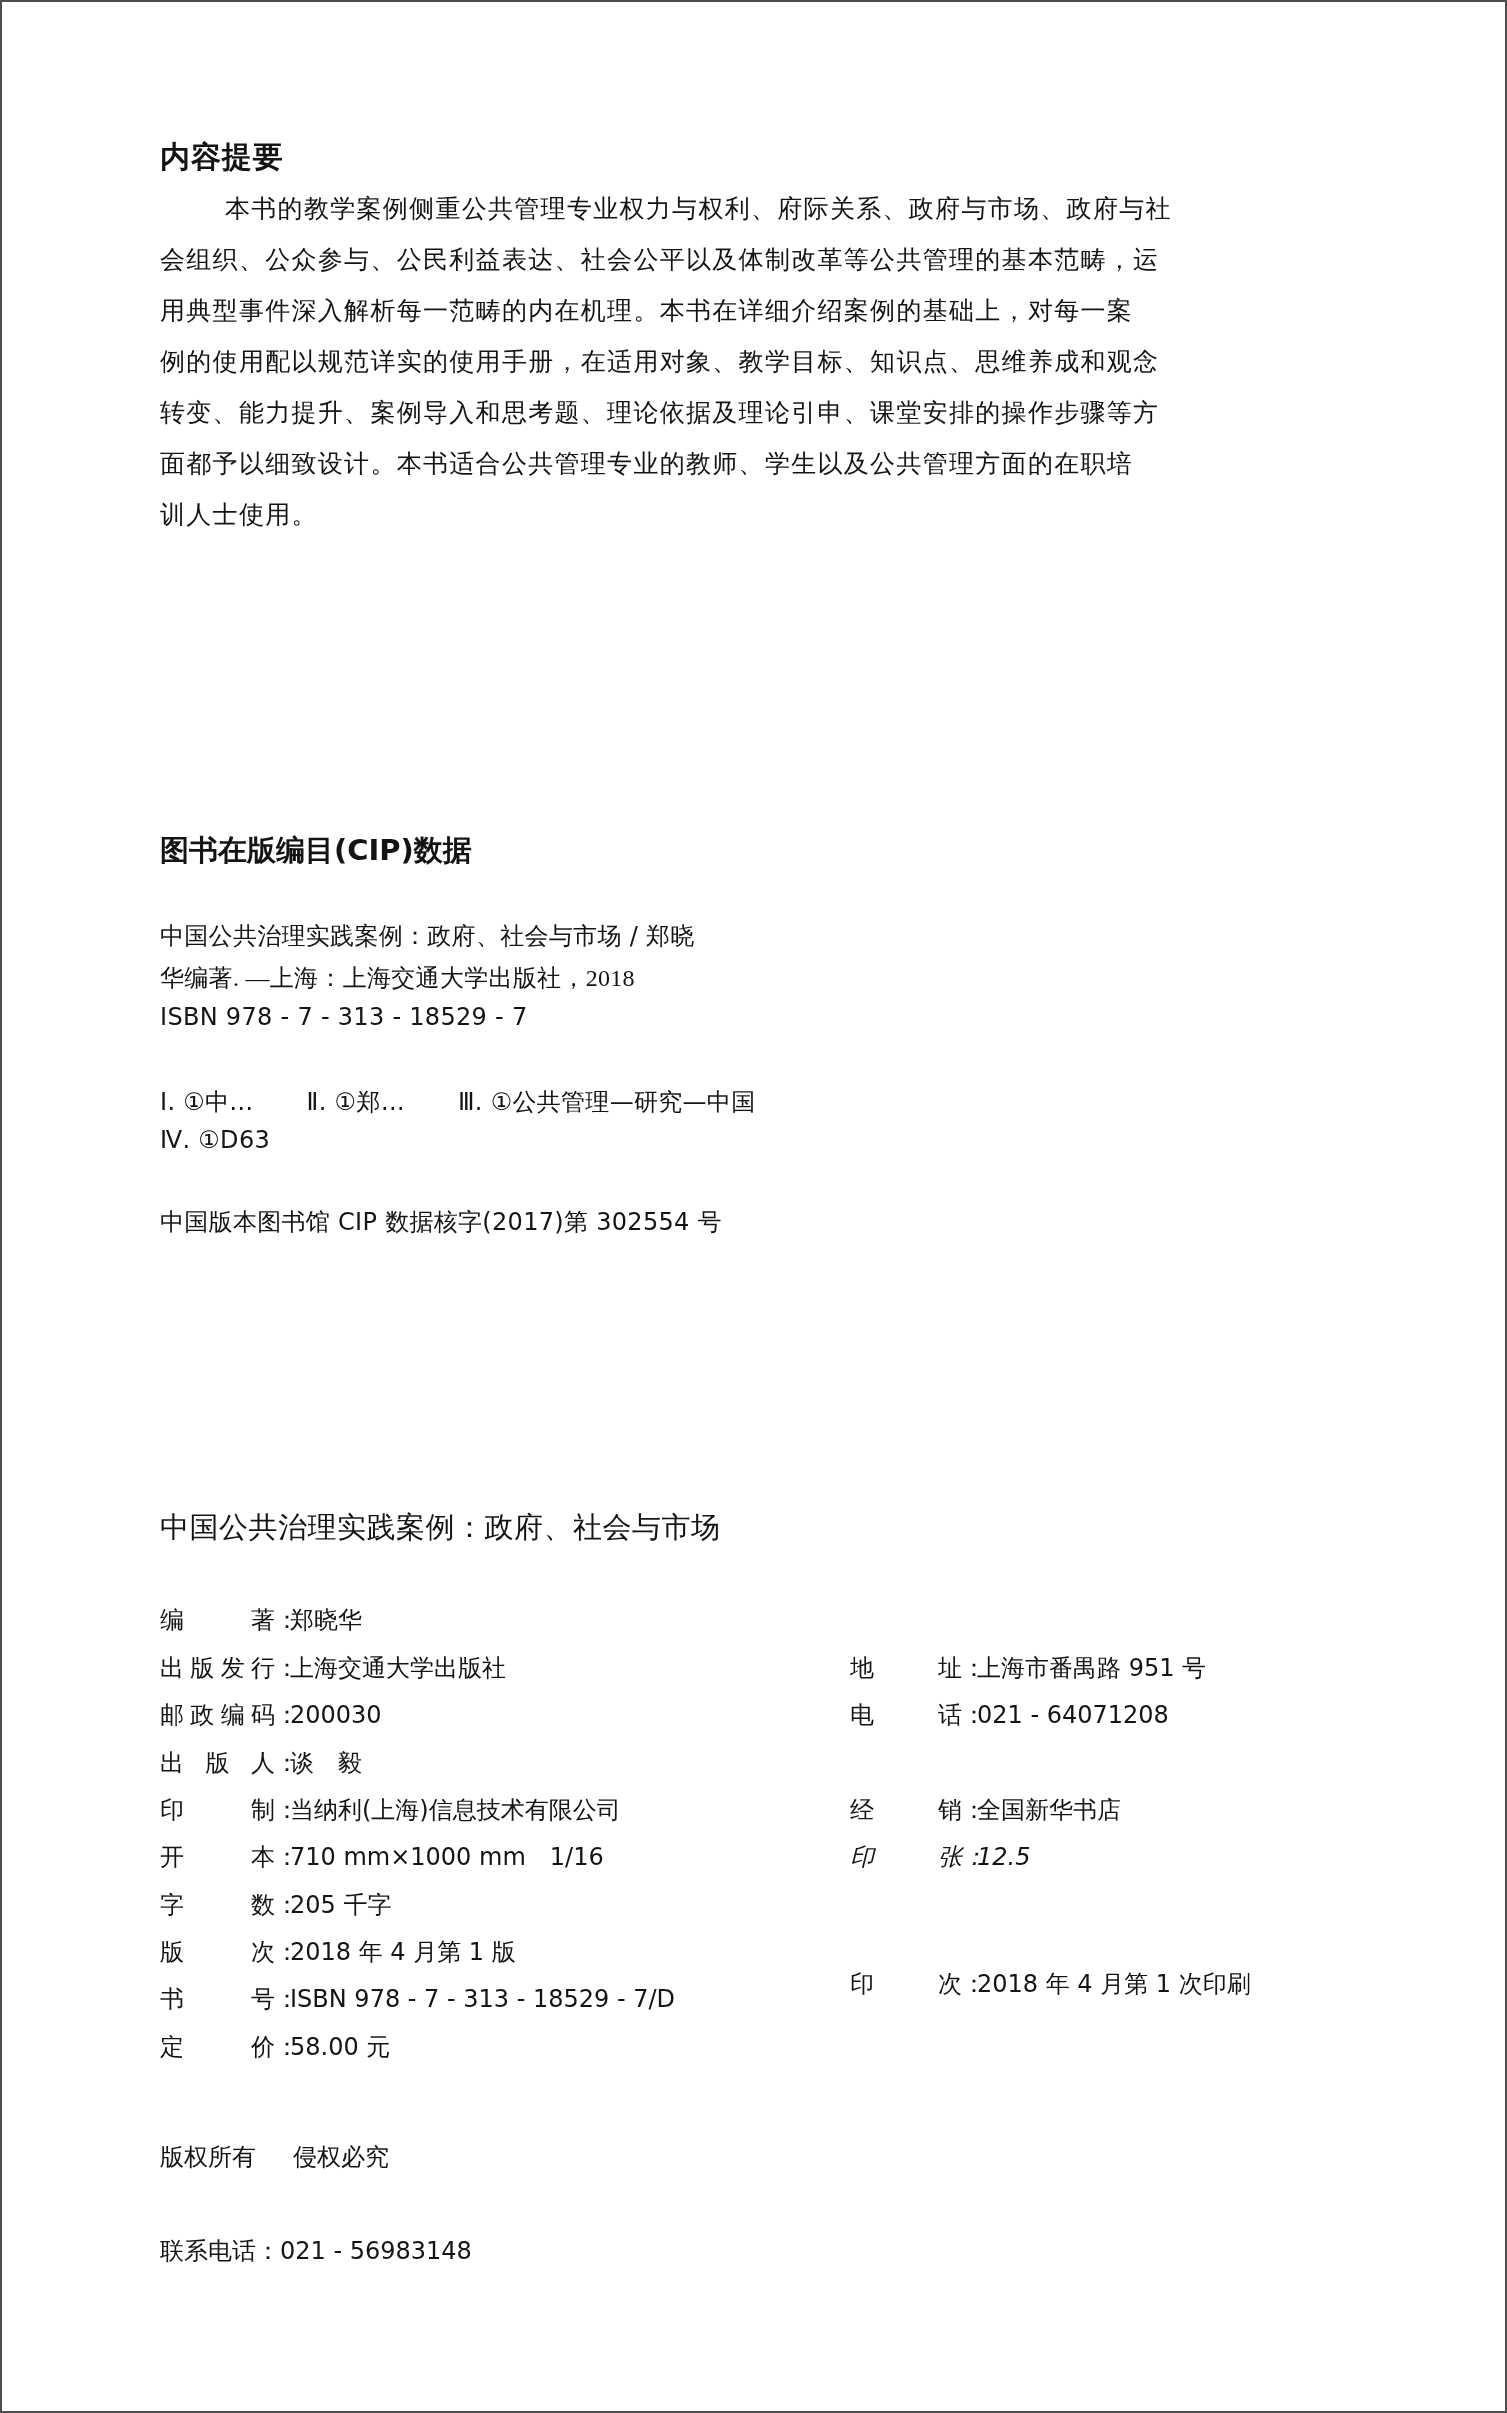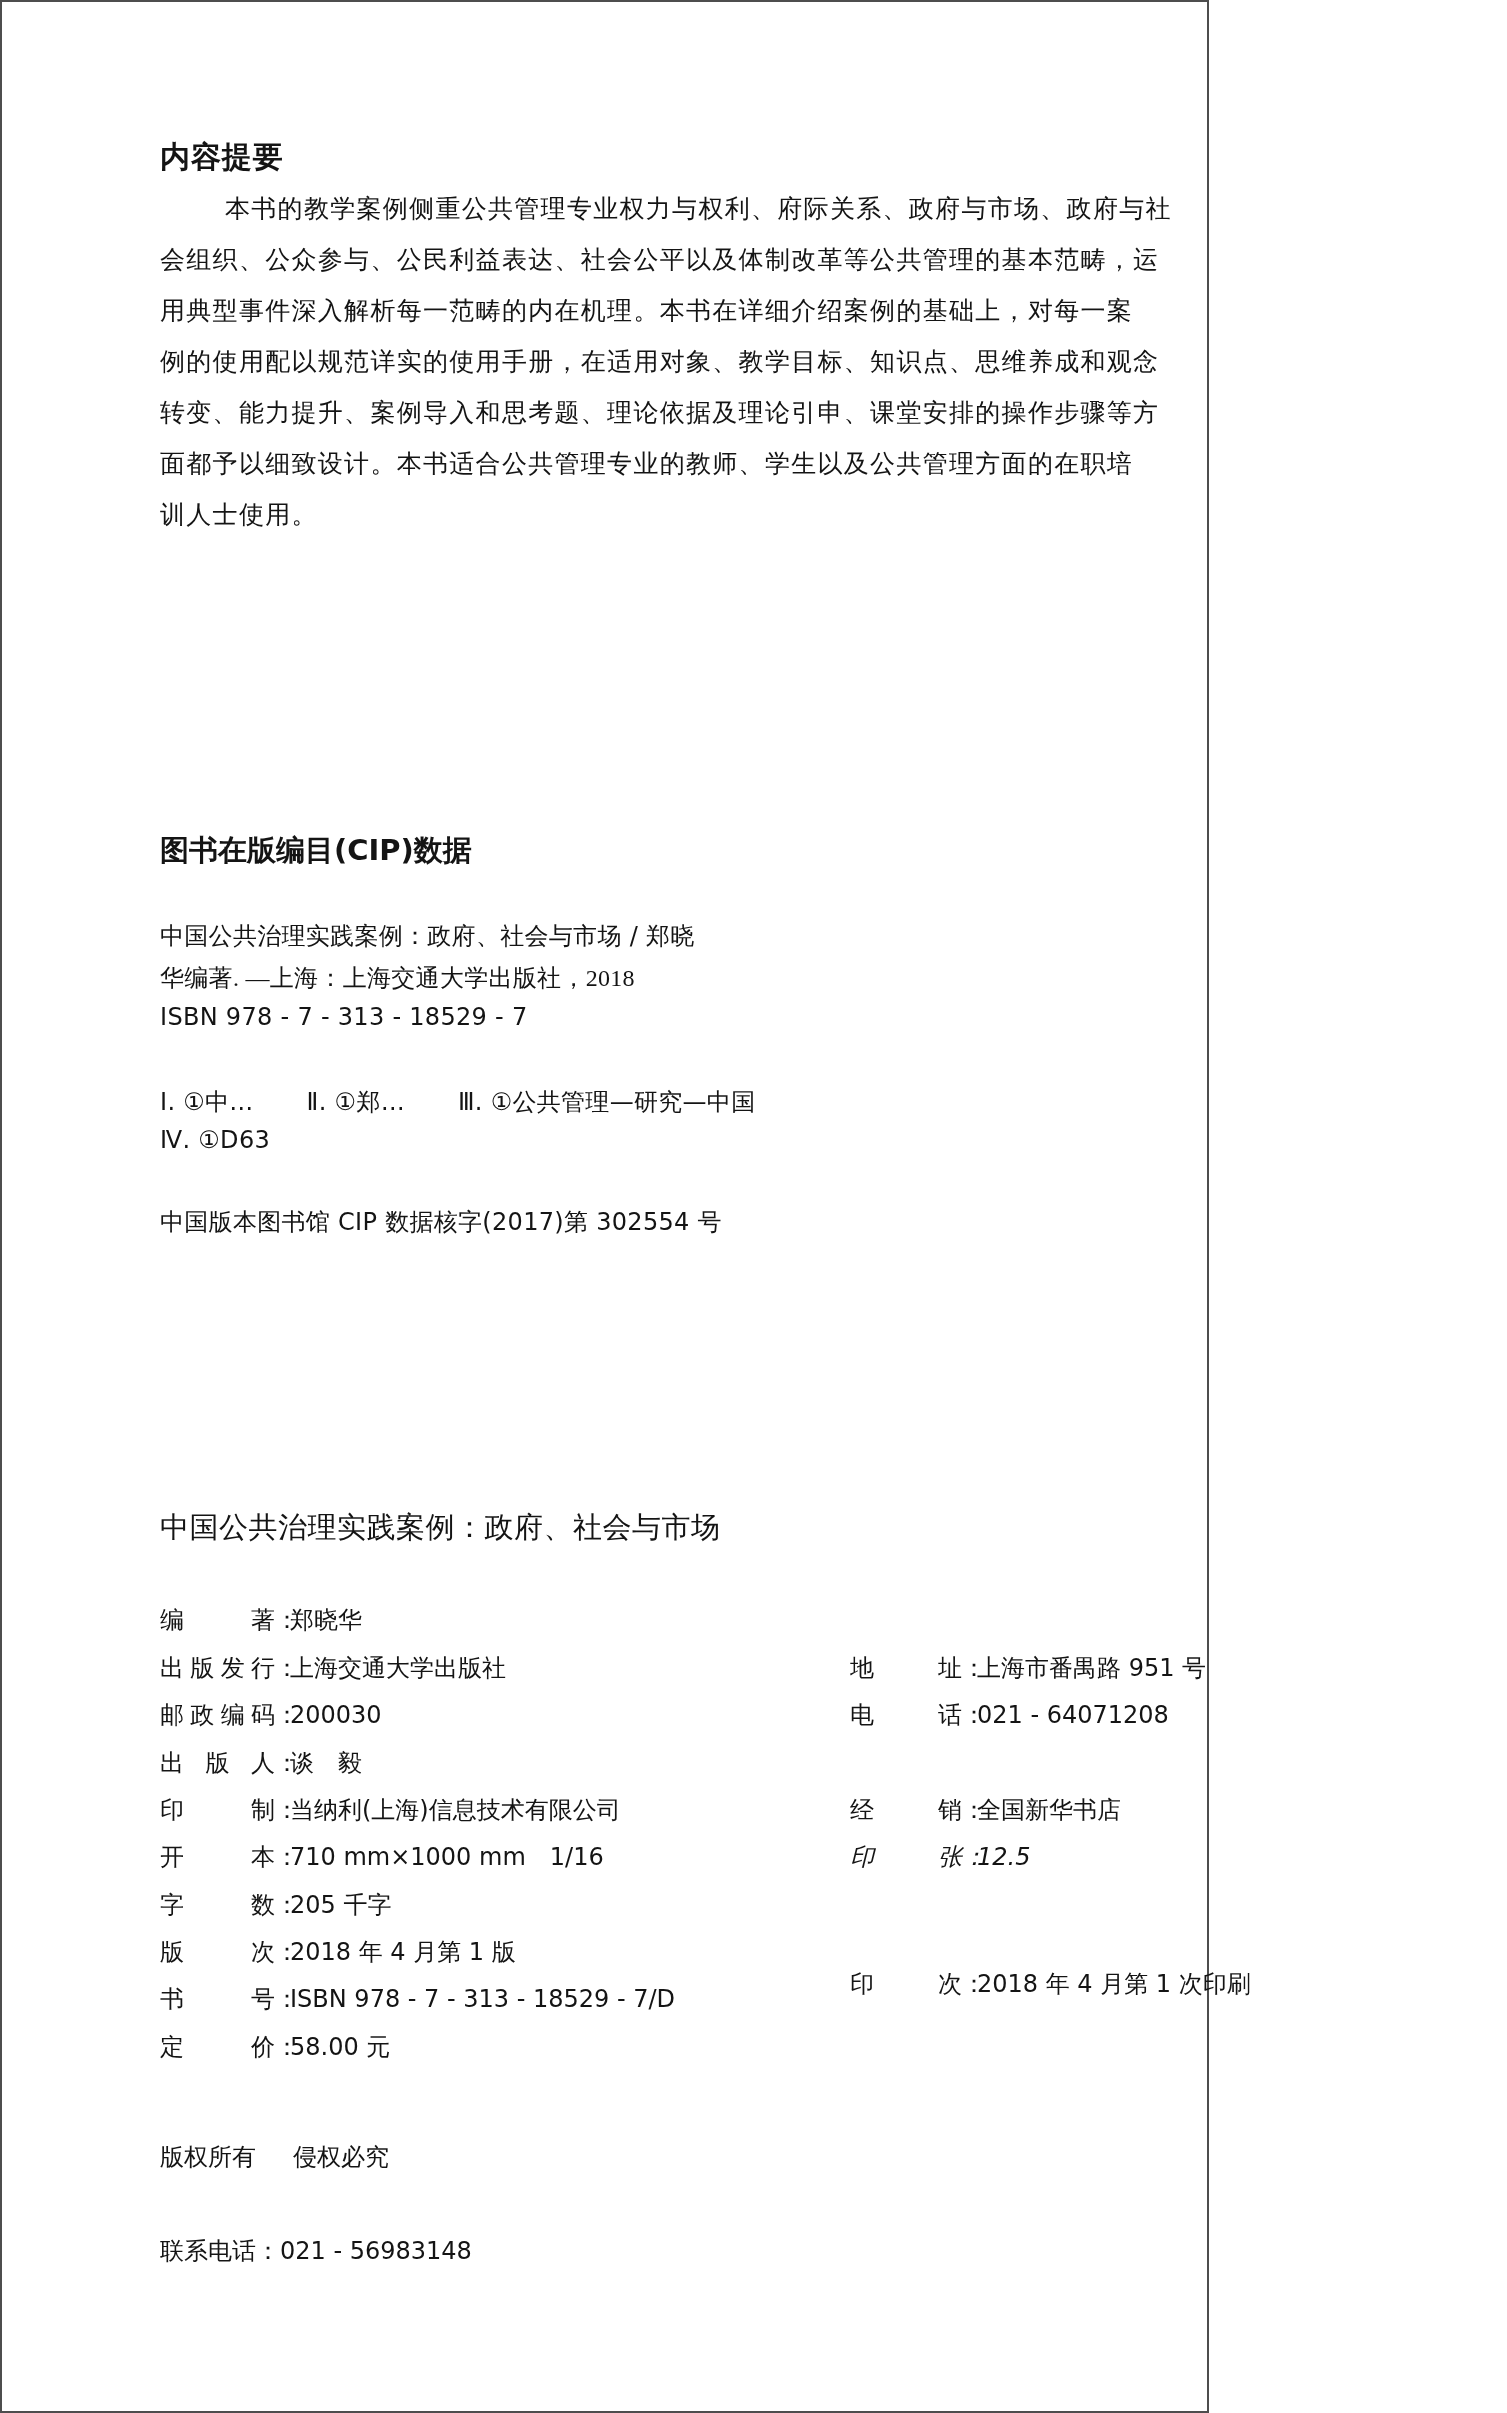--- a/index.html
+++ b/index.html
@@ -2,21 +2,21 @@
 <html style="font-size:15px"><head>
   <meta charset="utf-8">
   <style>
     html, body { margin: 0; padding: 0; background: #ffffff; }
     body {
       width: 1507px; height: 2413px; position: relative; overflow: hidden;
       font-family: "DejaVu Sans", "Liberation Sans", sans-serif;
       color: #141414;
     }
     .page-frame {
-      position: absolute; left: 0; top: 0; width: 1209px; height: 2413px;
+      position: absolute; left: 0; top: 0; width: 1507px; height: 2413px;
       box-sizing: border-box; border: 2.8px solid #4d4d4d; background: #fff;
     }
     .abs { position: absolute; white-space: nowrap; }
 
     
     .abstract-heading {
       left: 158px; top: 135px; font-size: 30px; font-weight: bold; letter-spacing: 0.9px;
     }
     .abstract-body {
       left: 158px; top: 181px; width: 1266px;

